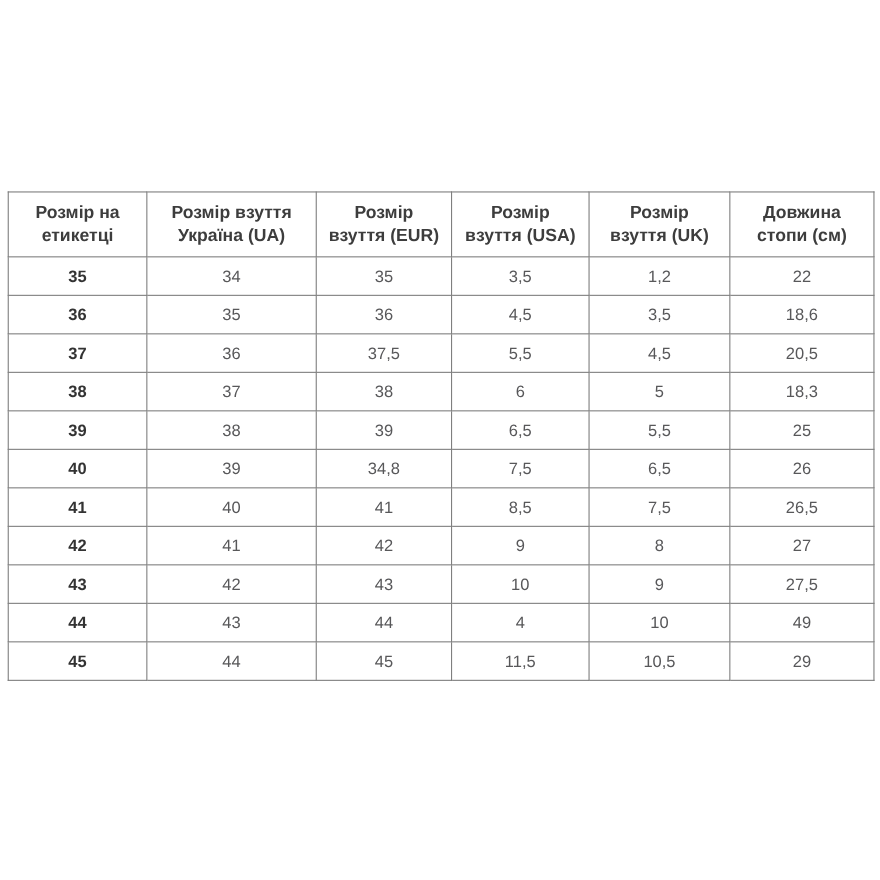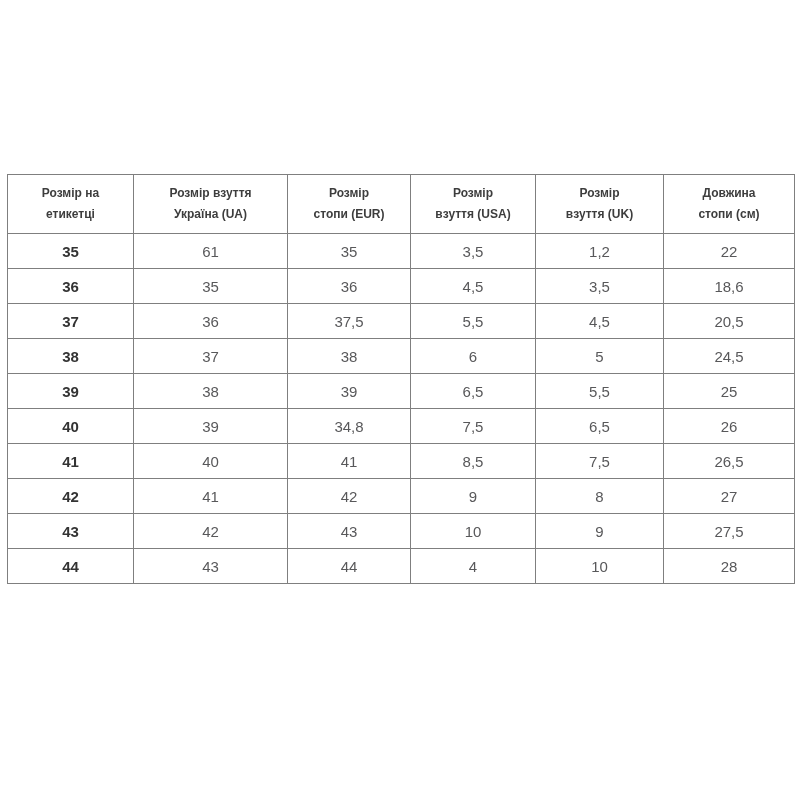--- a/index.html
+++ b/index.html
@@ -32,21 +32,21 @@
     table-layout: fixed;
   }
   th, td {
     border: 1px solid var(--border);
     text-align: center;
     vertical-align: middle;
     overflow: hidden;
   }
   th {
     height: 59px;
-    font-size: 12px;
+    font-size: 16px;
     font-weight: 700;
     color: var(--header-text);
     line-height: 21px;
     padding: 0 6px;
   }
   td {
     height: 35px;
     font-size: 15px;
     font-weight: 400;
     color: var(--cell-text);
@@ -76,40 +76,40 @@
         <th>
           <span class="hl">Розмір на</span>
           <span class="hl">етикетці</span>
         </th>
         <th>
           <span class="hl">Розмір взуття</span>
           <span class="hl">Україна (UA)</span>
         </th>
         <th>
           <span class="hl">Розмір</span>
-          <span class="hl">стопи (EUR)</span>
+          <span class="hl">взуття (EUR)</span>
         </th>
         <th>
           <span class="hl">Розмір</span>
           <span class="hl">взуття (USA)</span>
         </th>
         <th>
           <span class="hl">Розмір</span>
           <span class="hl">взуття (UK)</span>
         </th>
         <th>
           <span class="hl">Довжина</span>
           <span class="hl">стопи (см)</span>
         </th>
       </tr>
     </thead>
     <tbody>
         <tr>
           <td class="rowlabel">35</td>
-          <td>61</td>
+          <td>34</td>
           <td>35</td>
           <td>3,5</td>
           <td>1,2</td>
           <td>22</td>
         </tr>
         <tr>
           <td class="rowlabel">36</td>
           <td>35</td>
           <td>36</td>
           <td>4,5</td>
@@ -123,21 +123,21 @@
           <td>5,5</td>
           <td>4,5</td>
           <td>20,5</td>
         </tr>
         <tr>
           <td class="rowlabel">38</td>
           <td>37</td>
           <td>38</td>
           <td>6</td>
           <td>5</td>
-          <td>24,5</td>
+          <td>18,3</td>
         </tr>
         <tr>
           <td class="rowlabel">39</td>
           <td>38</td>
           <td>39</td>
           <td>6,5</td>
           <td>5,5</td>
           <td>25</td>
         </tr>
         <tr>
@@ -171,17 +171,25 @@
           <td>10</td>
           <td>9</td>
           <td>27,5</td>
         </tr>
         <tr>
           <td class="rowlabel">44</td>
           <td>43</td>
           <td>44</td>
           <td>4</td>
           <td>10</td>
-          <td>28</td>
+          <td>49</td>
+        </tr>
+        <tr>
+          <td class="rowlabel">45</td>
+          <td>44</td>
+          <td>45</td>
+          <td>11,5</td>
+          <td>10,5</td>
+          <td>29</td>
         </tr>
       </tbody>
   </table>
 </div>
 
 </body></html>

